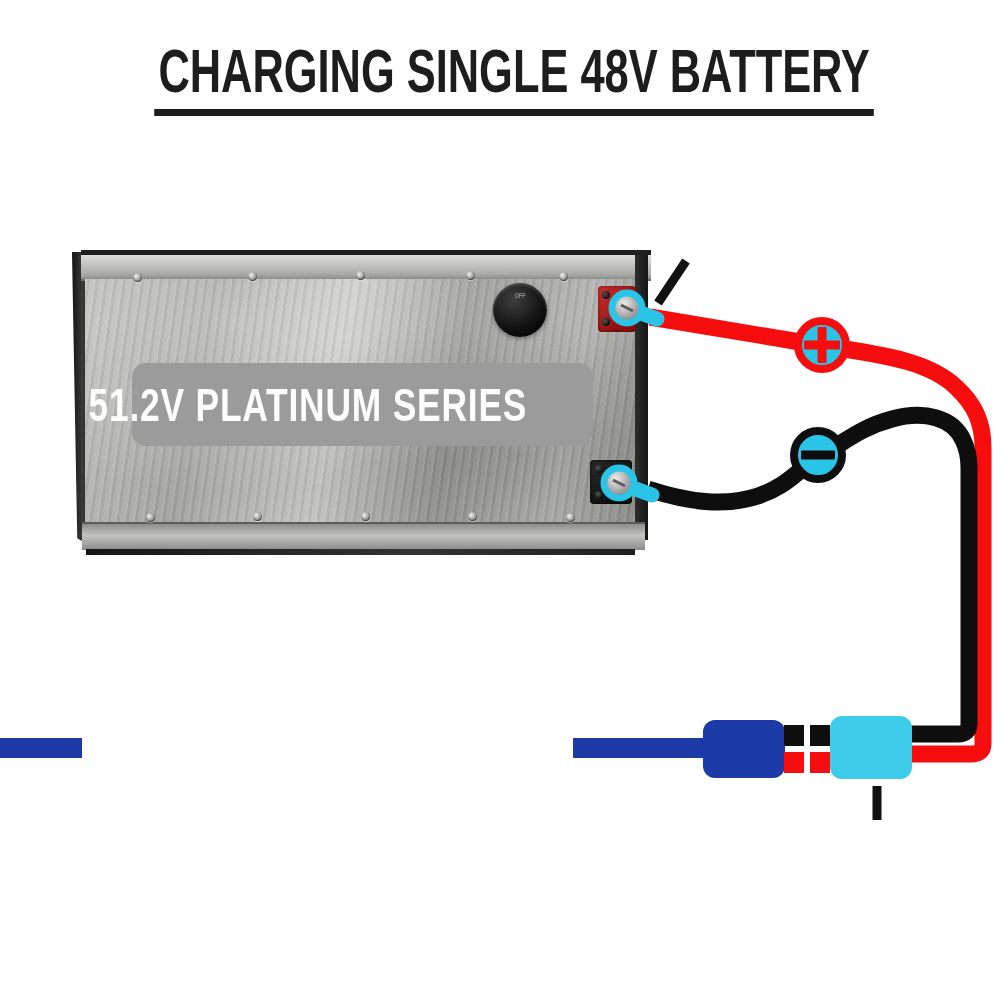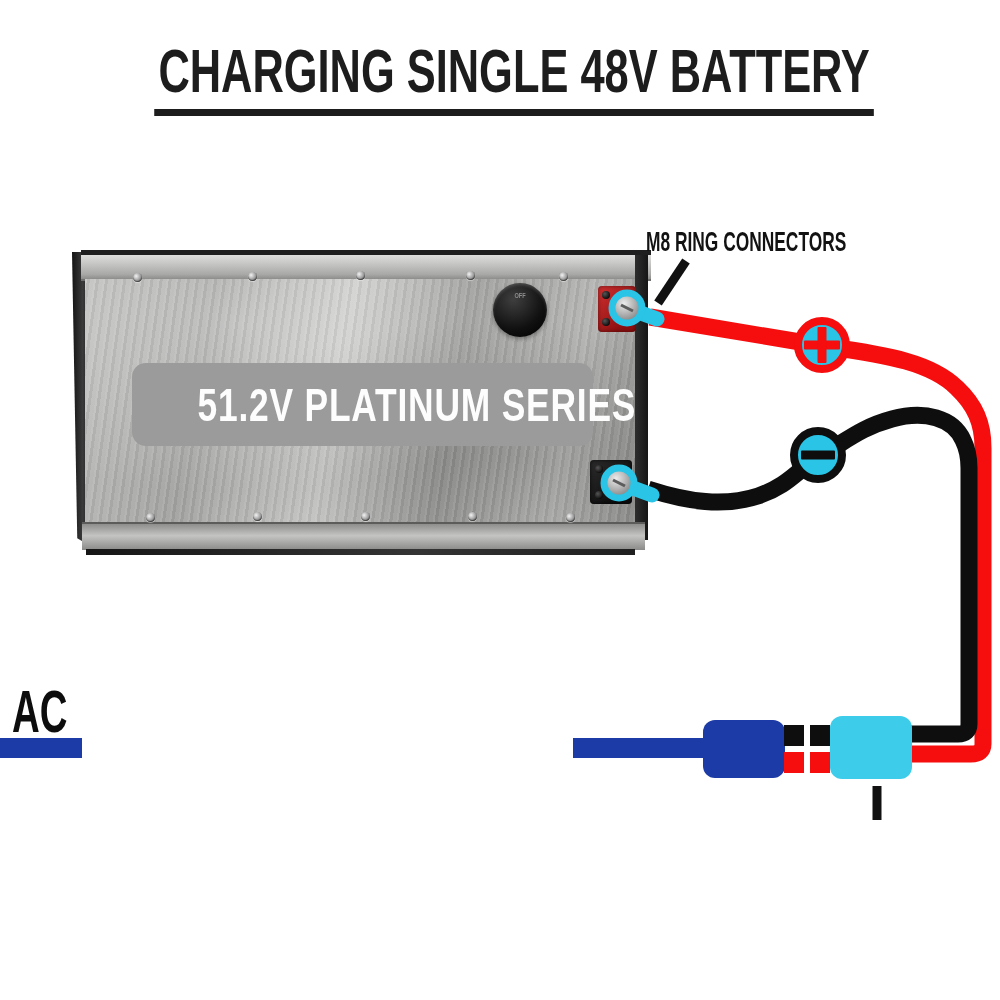--- a/index.html
+++ b/index.html
@@ -41,21 +41,21 @@
       box-shadow:0 2px 4px rgba(0,0,0,0.35), inset 0 2px 3px rgba(255,255,255,0.18);
       display:flex;justify-content:center;}
   .knob span{margin-top:9px;font-size:7px;font-weight:bold;color:#8d8d8d;transform:scaleX(0.8);}
   .terminal-pos{position:absolute;left:526px;top:36px;width:38px;height:46px;border-radius:4px;
       background:linear-gradient(135deg,#d03030,#8c0f0f 80%);box-shadow:inset 0 0 4px rgba(0,0,0,0.5);}
   .terminal-neg{position:absolute;left:518px;top:210px;width:42px;height:44px;border-radius:4px;
       background:linear-gradient(135deg,#2c2c2c,#0c0c0c 80%);box-shadow:inset 0 0 4px rgba(0,0,0,0.8);}
   .tscrew{position:absolute;width:8px;height:8px;border-radius:50%;
       background:radial-gradient(circle at 35% 35%,#555,#0a0a0a 75%);}
   .batt-label{position:absolute;left:60px;top:113px;width:461px;height:83px;border-radius:14px;
-      background:var(--battery-label-gray,#9b9b9b);display:flex;align-items:center;justify-content:flex-start;}
+      background:var(--battery-label-gray,#9b9b9b);display:flex;align-items:center;justify-content:flex-end;}
   .batt-label .cond{font-size:46px;color:#fdfdfd;transform:scaleX(0.77);transform-origin:center;letter-spacing:1px;}
 
   
   .wires{position:absolute;left:0;top:0;width:1000px;height:1000px;pointer-events:none;}
   .w-red{stroke:var(--wire-red,#f60d0d);stroke-width:17;fill:none;}
   .w-black{stroke:var(--wire-black,#0e0e0e);stroke-width:17;fill:none;}
   .w-cyan{stroke:var(--connector-cyan,#29c4e6);stroke-width:15;fill:none;stroke-linecap:round;}
   .ring{fill:url(#metalG);stroke:var(--connector-cyan,#29c4e6);stroke-width:7;}
   .badge-plus-circle{fill:var(--connector-cyan,#29c4e6);stroke:var(--wire-red,#f60d0d);stroke-width:8;}
   .badge-minus-circle{fill:var(--connector-cyan,#29c4e6);stroke:var(--wire-black,#0e0e0e);stroke-width:8;}
@@ -163,27 +163,21 @@
     </g>
     <g>
       <circle class="badge-minus-circle" cx="818" cy="455" r="24"></circle>
       <rect class="glyph-black" x="801" y="450.5" width="34" height="9" rx="1"></rect>
     </g>
 
     <line class="pointer" x1="658" y1="303" x2="686" y2="261"></line>
     <line class="pointer" x1="877" y1="786" x2="877" y2="820"></line>
   </svg>
 
-  <div class="m8-label">
-    <span class="cond">M8 RING CONNECTORS</span>
-  </div>
 
-  <div class="ac-label">
-    <span class="cond">AC</span>
-  </div>
   <div class="wire-ac"></div>
   <div class="wire-dc"></div>
   <div class="conn-blue"></div>
   <div class="stub b1"></div>
   <div class="stub r1"></div>
   <div class="stub b2"></div>
   <div class="stub r2"></div>
   <div class="conn-anderson"></div>
 
 </div>

